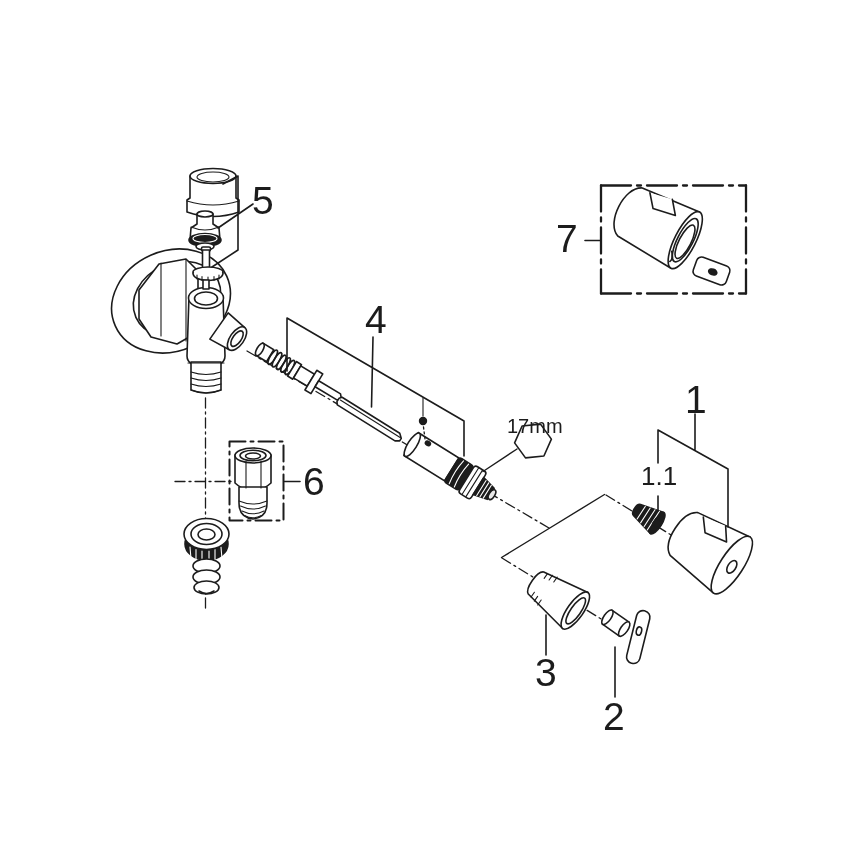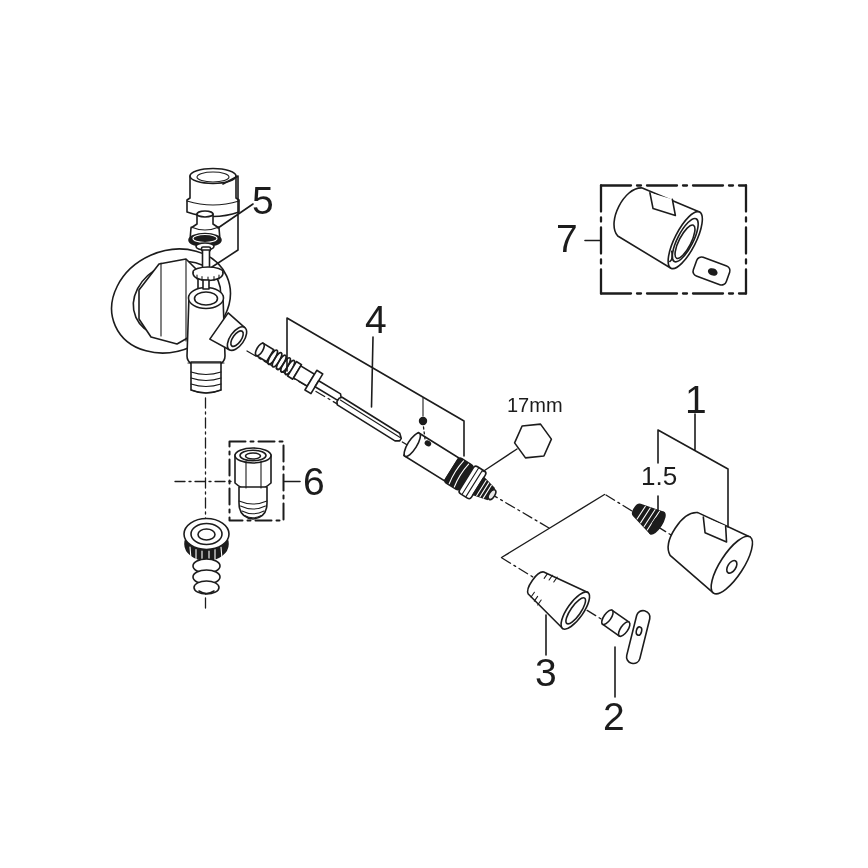--- a/index.html
+++ b/index.html
@@ -210,18 +210,18 @@
     <line x1="284.5" y1="481.5" x2="300" y2="481.5"></line>
     <line x1="546" y1="615" x2="546" y2="655"></line>
     <line x1="615" y1="647" x2="615" y2="697"></line>
   </g>
 </svg>
 
   <span class="lbl" style="left:252px;top:181px;">5</span>
   <span class="lbl" style="left:365px;top:300px;">4</span>
   <span class="lbl" style="left:556px;top:219px;">7</span>
   <span class="lbl" style="left:685px;top:380px;">1</span>
-  <span class="lbl lbl-sm" style="left:641px;top:463px;">1.5</span>
+  <span class="lbl lbl-sm" style="left:641px;top:463px;">1.1</span>
   <span class="lbl" style="left:303px;top:462px;">6</span>
   <span class="lbl" style="left:535px;top:653px;">3</span>
   <span class="lbl" style="left:603px;top:697px;">2</span>
-  <span class="lbl lbl-xs" style="left:507px;top:395px;">17mm</span>
+  <span class="lbl lbl-xs" style="left:507px;top:416px;">17mm</span>
 </div>
 
 </body></html>

